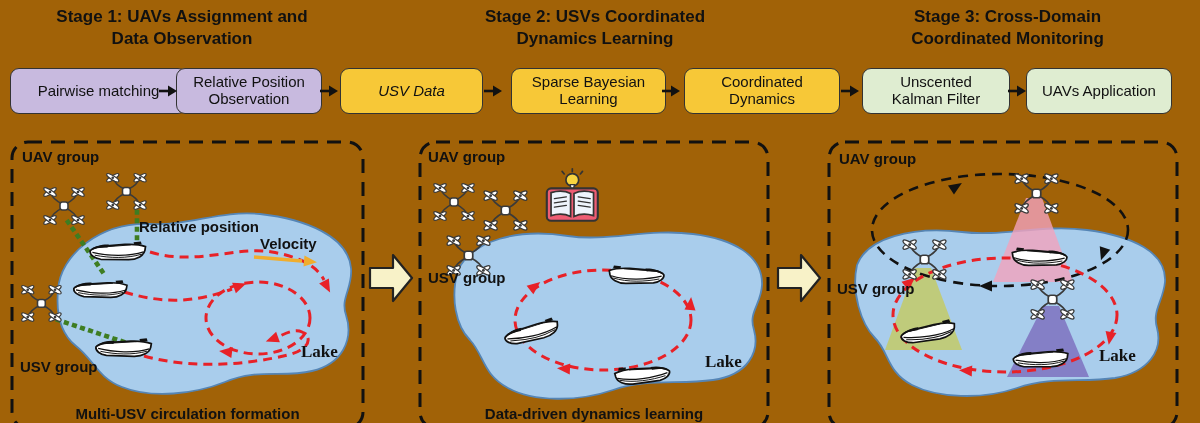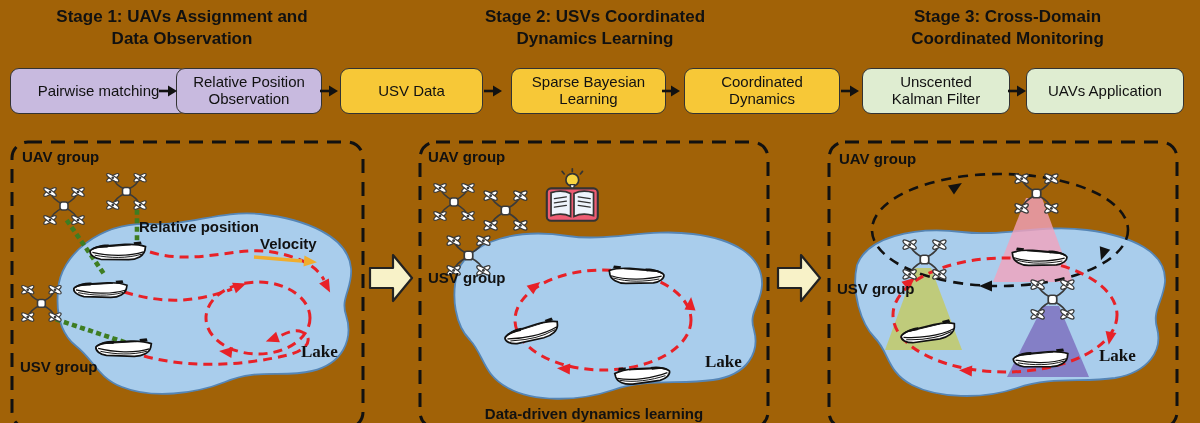--- a/index.html
+++ b/index.html
@@ -87,28 +87,28 @@
   <div class="stage-title" style="left:12px;width:340px;">Stage 1: UAVs Assignment and
 Data Observation</div>
   <div class="stage-title" style="left:420px;width:350px;">Stage 2: USVs Coordinated
 Dynamics Learning</div>
   <div class="stage-title" style="left:835px;width:345px;">Stage 3: Cross-Domain
 Coordinated Monitoring</div>
 
   <div class="flow-box purple" style="left:10px;width:177px;">Pairwise matching</div>
   <div class="flow-box purple" style="left:176px;width:146px;">Relative Position
 Observation</div>
-  <div class="flow-box yellow" style="left:340px;width:143px;">USV Data</div>
+  <div class="flow-box yellow" style="left:340px;width:143px;font-style:italic;">USV Data</div>
   <div class="flow-box yellow" style="left:511px;width:155px;">Sparse Bayesian
 Learning</div>
   <div class="flow-box green" style="left:862px;width:148px;">Unscented
 Kalman Filter</div>
   <div class="flow-box yellow" style="left:684px;width:156px;">Coordinated
 Dynamics</div>
-  <div class="flow-box green" style="left:1026px;width:158px;">UAVs Application</div>
+  <div class="flow-box green" style="left:1026px;width:146px;">UAVs Application</div>
 
   <svg class="conn" style="left:158px;" width="20" height="16">
       <use href="#connarrow"></use>
     </svg>
   <svg class="conn" style="left:319px;" width="20" height="16">
       <use href="#connarrow"></use>
     </svg>
   <svg class="conn" style="left:483px;" width="20" height="16">
       <use href="#connarrow"></use>
     </svg>
@@ -157,20 +157,21 @@
 
       <use href="#drone" transform="translate(30,42) scale(0.8)"></use>
       <use href="#drone" transform="translate(93,28) scale(0.78)"></use>
       <use href="#drone" transform="translate(8,140) scale(0.78)"></use>
     </svg>
     <div class="lbl" style="left:12px;top:8px;">UAV group</div>
     <div class="lbl" style="left:129px;top:78px;">Relative position</div>
     <div class="lbl" style="left:250px;top:95px;">Velocity</div>
     <div class="lake-lbl" style="left:291px;top:202px;">Lake</div>
     <div class="lbl" style="left:10px;top:218px;">USV group</div>
+    <div class="caption">Multi-USV circulation formation</div>
   </div>
 
   <svg class="block-arrow" style="left:368px;" width="46" height="52">
       <use href="#blockarrow"></use>
     </svg>
 
   <div class="panel" style="left:418px;width:352px;">
     <svg class="bg" width="352" height="290" viewBox="0 0 352 290">
       <rect x="2" y="2" width="348" height="286" rx="16" fill="none" stroke="#111" stroke-width="3" stroke-dasharray="14 9"></rect>
       <path fill="#a9cdec" stroke="#5585b5" stroke-width="1.8" d="M40,130 C55,100 100,88 150,96 C190,102 230,88 275,94 C315,99 345,115 344,145 C343,165 330,172 336,190 C342,212 330,235 295,240 C260,245 230,238 195,250 C160,262 115,262 90,248 C65,235 66,215 52,200 C38,186 32,158 40,130 Z"></path>

